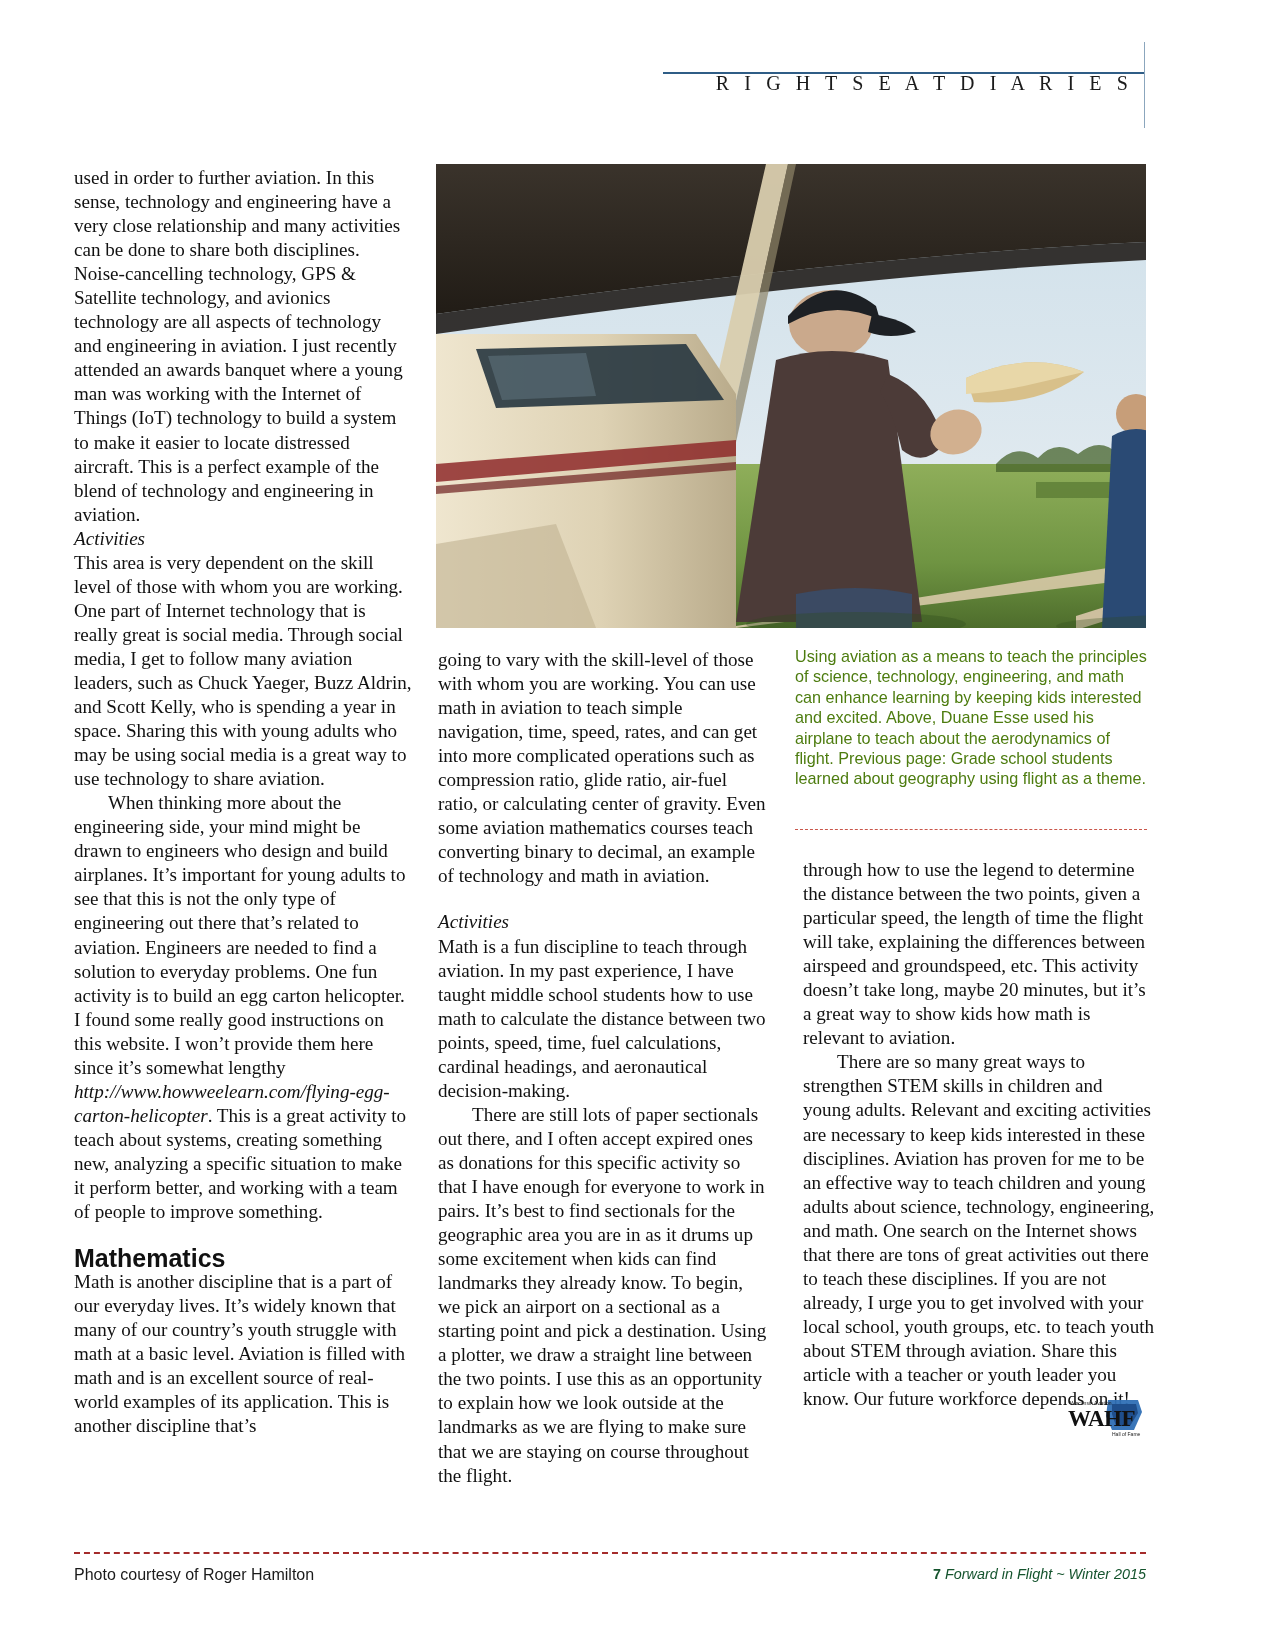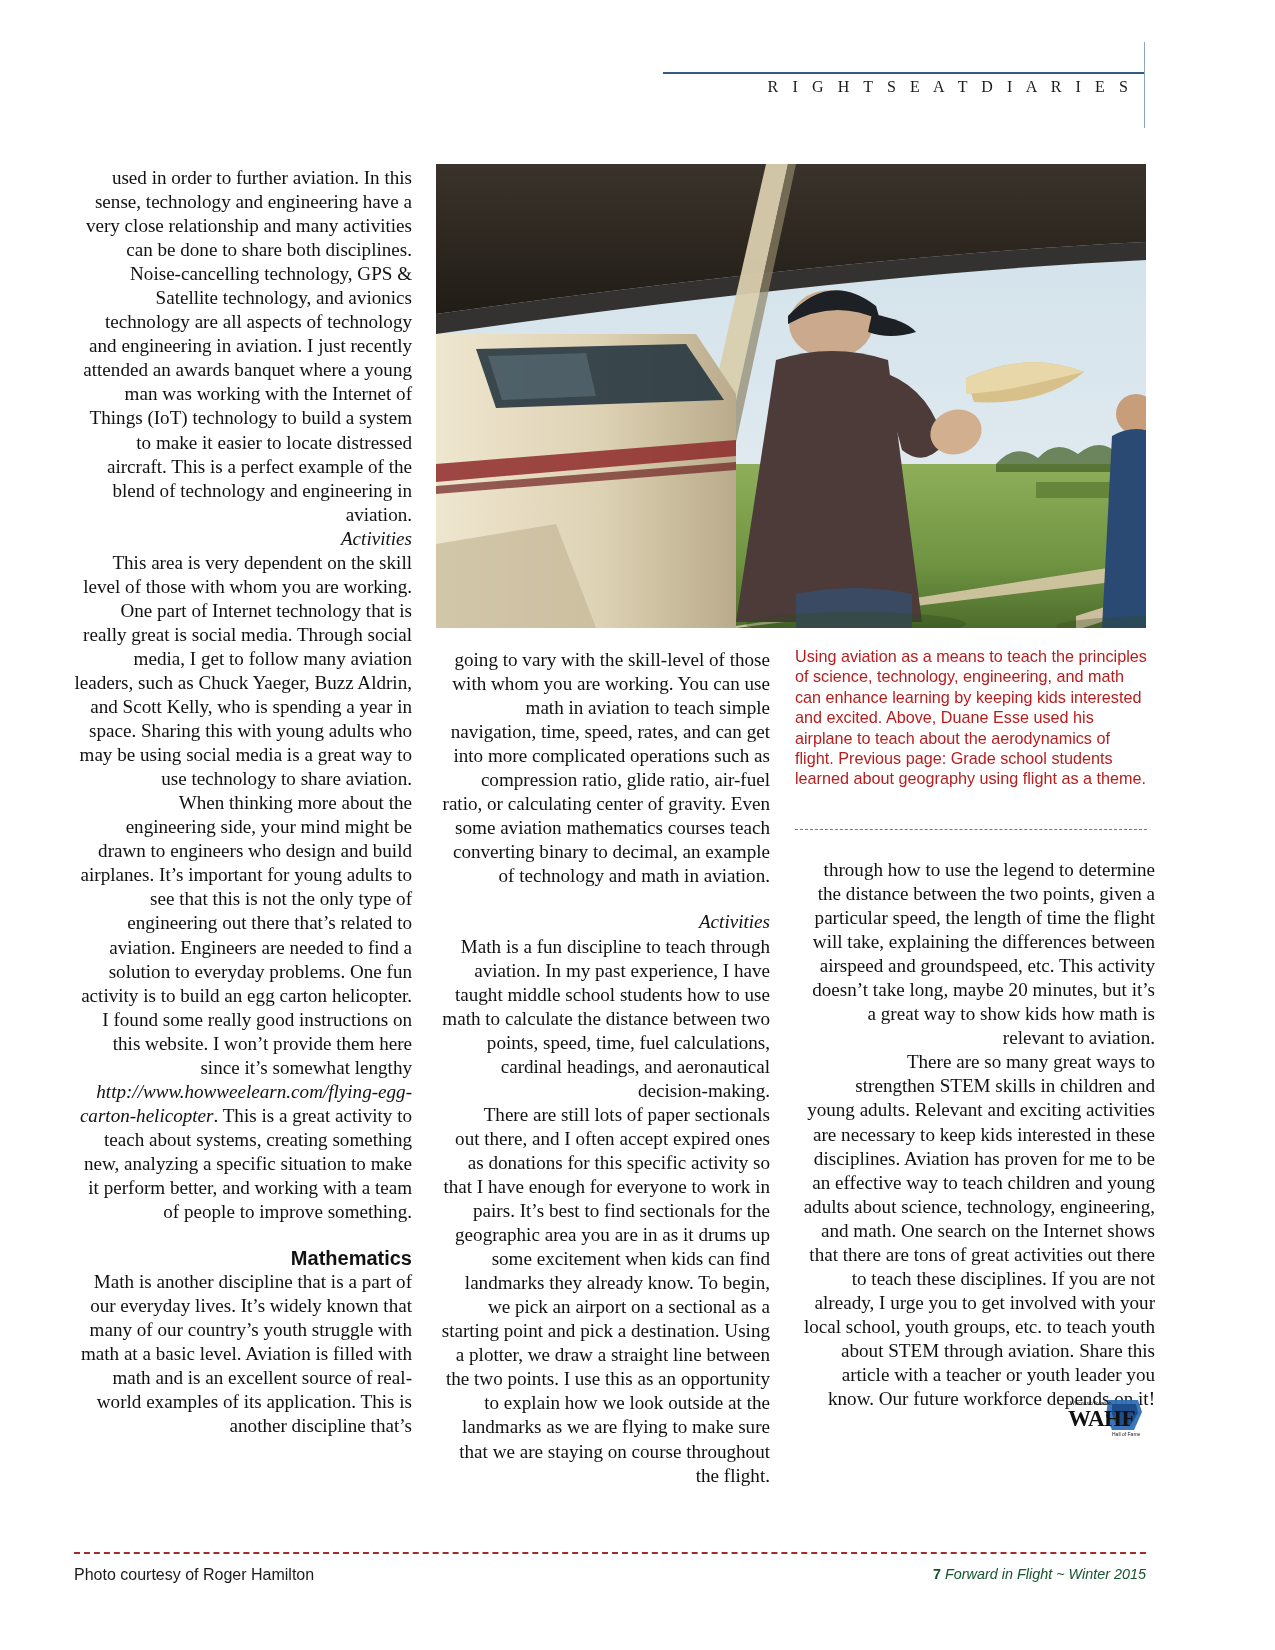--- a/index.html
+++ b/index.html
@@ -38,25 +38,25 @@
     position: absolute;
     left: 481px;
     top: -30px;
     width: 1px;
     height: 86px;
     background: #8ba6bd;
   }
   .header-title {
     position: absolute;
     left: 0;
-    top: 6px;
+    top: 0;
     width: 470px;
     text-align: right;
     font-family: "Liberation Serif", "DejaVu Serif", serif;
-    font-size: 16px;
+    font-size: 20px;
     letter-spacing: 5.1px;
     color: #1b1b1b;
     white-space: nowrap;
   }
 
   
   .photo {
     position: absolute;
     left: 436px;
     top: 164px;
@@ -65,56 +65,56 @@
     overflow: hidden;
     background: #6d7f55;
   }
   .photo svg { display: block; }
 
   
   .col {
     position: absolute;
     font-size: 19.1px;
     line-height: 24.05px;
-    text-align: right;
+    text-align: left;
     color: #111;
   }
   .col1 { left: 74px;  top: 166px; width: 338px; }
   .col2 { left: 438px; top: 648px; width: 332px; }
   .col3b { left: 803px; top: 858px; width: 352px; }
 
   .col p {
     margin: 0;
     text-indent: 0;
   }
   .col p.indent { text-indent: 34px; }
   .subhead-italic {
     font-style: italic;
     margin: 0;
   }
   .subhead-bold {
     font-family: "Liberation Sans", "DejaVu Sans", sans-serif;
     font-weight: bold;
-    font-size: 20px;
+    font-size: 25px;
     line-height: 24px;
     margin: 0;
     padding-top: 22px;
   }
   .ital { font-style: italic; }
 
   
   .caption {
     position: absolute;
     left: 795px;
     top: 646px;
     width: 352px;
     font-family: "Liberation Sans", "DejaVu Sans", sans-serif;
     font-size: 16.2px;
     line-height: 20.4px;
-    color: #b91c1c;
+    color: #4d7c0f;
   }
   .caption p { margin: 0; }
   .caption-rule {
     position: absolute;
     left: 795px;
     top: 829px;
     width: 352px;
     border-top: 1.5px dashed #c0392b;
     opacity: 0.85;
   }

